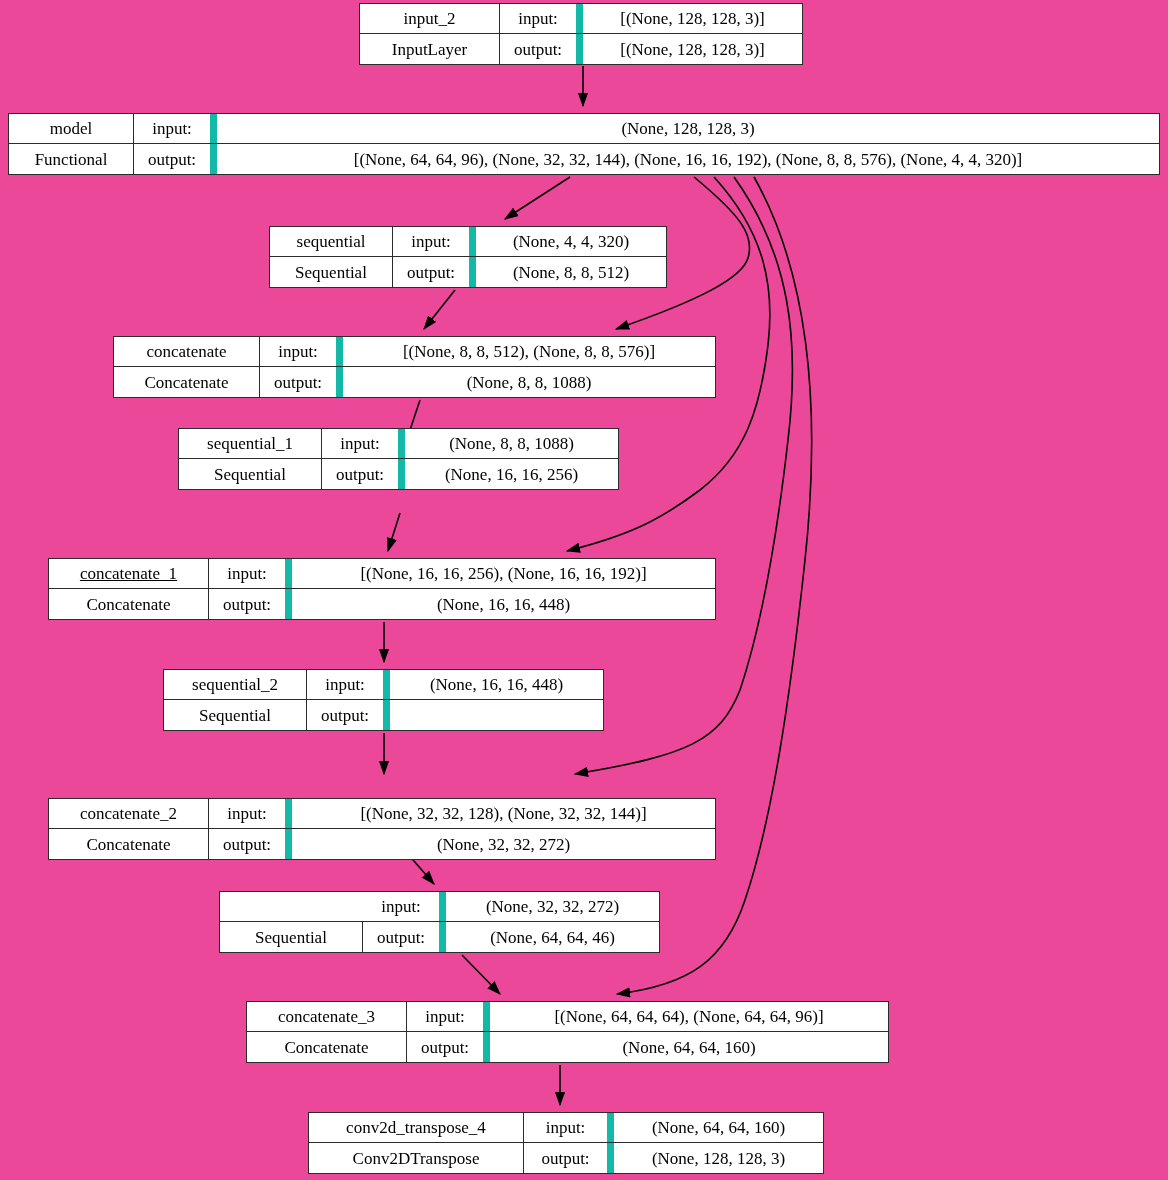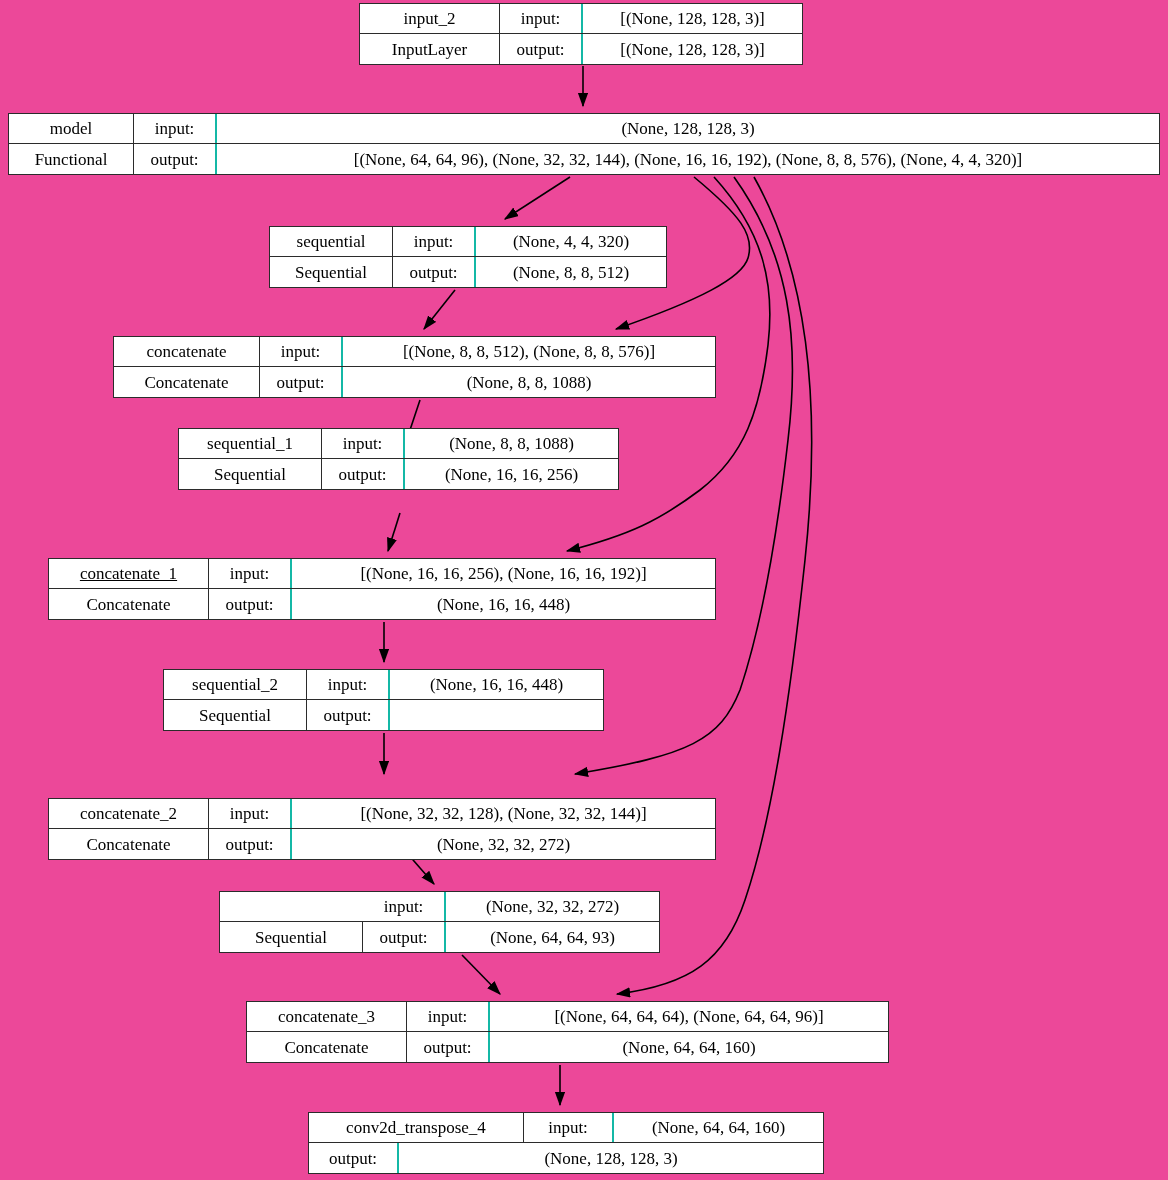--- a/index.html
+++ b/index.html
@@ -49,21 +49,21 @@
     color: #000000;
     white-space: nowrap;
     line-height: 1;
     padding: 0 6px;
     overflow: hidden;
   }
   .cell.name-cell {
     border-right: 1px solid #2b2b2b;
   }
   .cell.label-cell {
-    border-right: 2px solid #14b8a6;
+    border-right: 7px solid #14b8a6;
   }
   .cell.shape-cell {
     flex: 1 1 auto;
   }
 </style>
 </head>
 <body>
 
 <div id="canvas">
 
@@ -189,21 +189,21 @@
       </div>
       <div class="node" style="left: 219px; top: 891px; width: 441px; height: 62px;">
         <div class="node-row row-top">
           <div class="cell name-cell" style="width: 143px; flex: 0 0 143px; margin-top: 33px;">sequential_3</div>
           <div class="cell label-cell" style="width: 83px; flex: 0 0 83px;">input:</div>
           <div class="cell shape-cell">(None, 32, 32, 272)</div>
         </div>
         <div class="node-row row-bottom">
           <div class="cell name-cell" style="width: 143px; flex: 0 0 143px;">Sequential</div>
           <div class="cell label-cell" style="width: 83px; flex: 0 0 83px;">output:</div>
-          <div class="cell shape-cell">(None, 64, 64, 93)</div>
+          <div class="cell shape-cell">(None, 64, 64, 46)</div>
         </div>
       </div>
       <div class="node" style="left: 246px; top: 1001px; width: 643px; height: 62px;">
         <div class="node-row row-top">
           <div class="cell name-cell" style="width: 160px; flex: 0 0 160px;">concatenate_3</div>
           <div class="cell label-cell" style="width: 83px; flex: 0 0 83px;">input:</div>
           <div class="cell shape-cell">[(None, 64, 64, 64), (None, 64, 64, 96)]</div>
         </div>
         <div class="node-row row-bottom">
           <div class="cell name-cell" style="width: 160px; flex: 0 0 160px;">Concatenate</div>
@@ -211,19 +211,20 @@
           <div class="cell shape-cell">(None, 64, 64, 160)</div>
         </div>
       </div>
       <div class="node" style="left: 308px; top: 1112px; width: 516px; height: 62px;">
         <div class="node-row row-top">
           <div class="cell name-cell" style="width: 215px; flex: 0 0 215px;">conv2d_transpose_4</div>
           <div class="cell label-cell" style="width: 90px; flex: 0 0 90px;">input:</div>
           <div class="cell shape-cell">(None, 64, 64, 160)</div>
         </div>
         <div class="node-row row-bottom">
+          <div class="cell name-cell" style="width: 215px; flex: 0 0 215px;">Conv2DTranspose</div>
           <div class="cell label-cell" style="width: 90px; flex: 0 0 90px;">output:</div>
           <div class="cell shape-cell">(None, 128, 128, 3)</div>
         </div>
       </div>
     </div>
 
 </div>
 
 </body></html>

